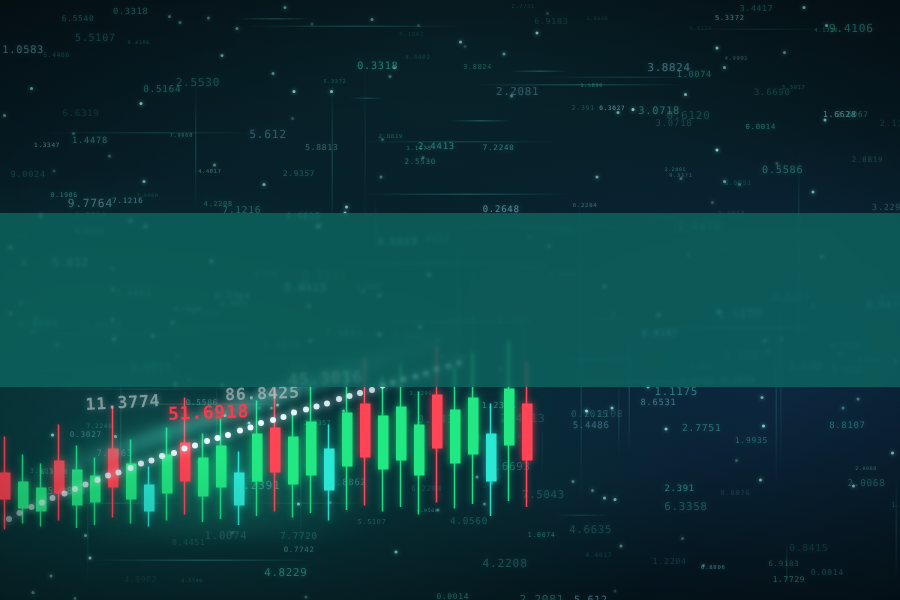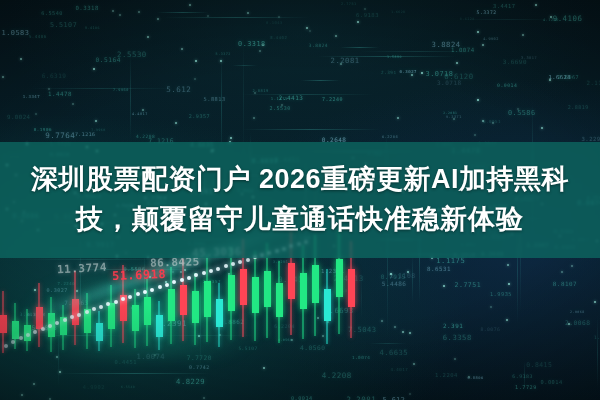--- a/index.html
+++ b/index.html
@@ -681,18 +681,14 @@
       <span class="pricetag pt-grey" style="left: 192px; top: 246px; font-size: 11px; transform: rotate(-2deg); opacity: 0.62;">45.3036</span>
       <span class="pricetag pt-grey" style="left: 150px; top: 256px; font-size: 11px; transform: rotate(-2deg); opacity: 0.62;">86.8425</span>
       <span class="pricetag pt-grey" style="left: 57px; top: 262px; font-size: 11px; transform: rotate(-3deg); opacity: 0.62;">11.3774</span>
       <span class="pricetag pt-red" style="left: 112px; top: 268px; font-size: 12px; transform: rotate(-2deg); opacity: 0.95;">51.6918</span>
     </div>
 
   <div class="bg-vignette"></div>
 
   <div class="band"></div>
 
-  <div class="headline">
-    <div class="hl-line l1">深圳股票配资门户 2026重磅更新AI加持黑科</div>
-    <div class="hl-line l2">技，颠覆留守儿童通话快准稳新体验</div>
-  </div>
 
 </div>
 
 </body></html>

